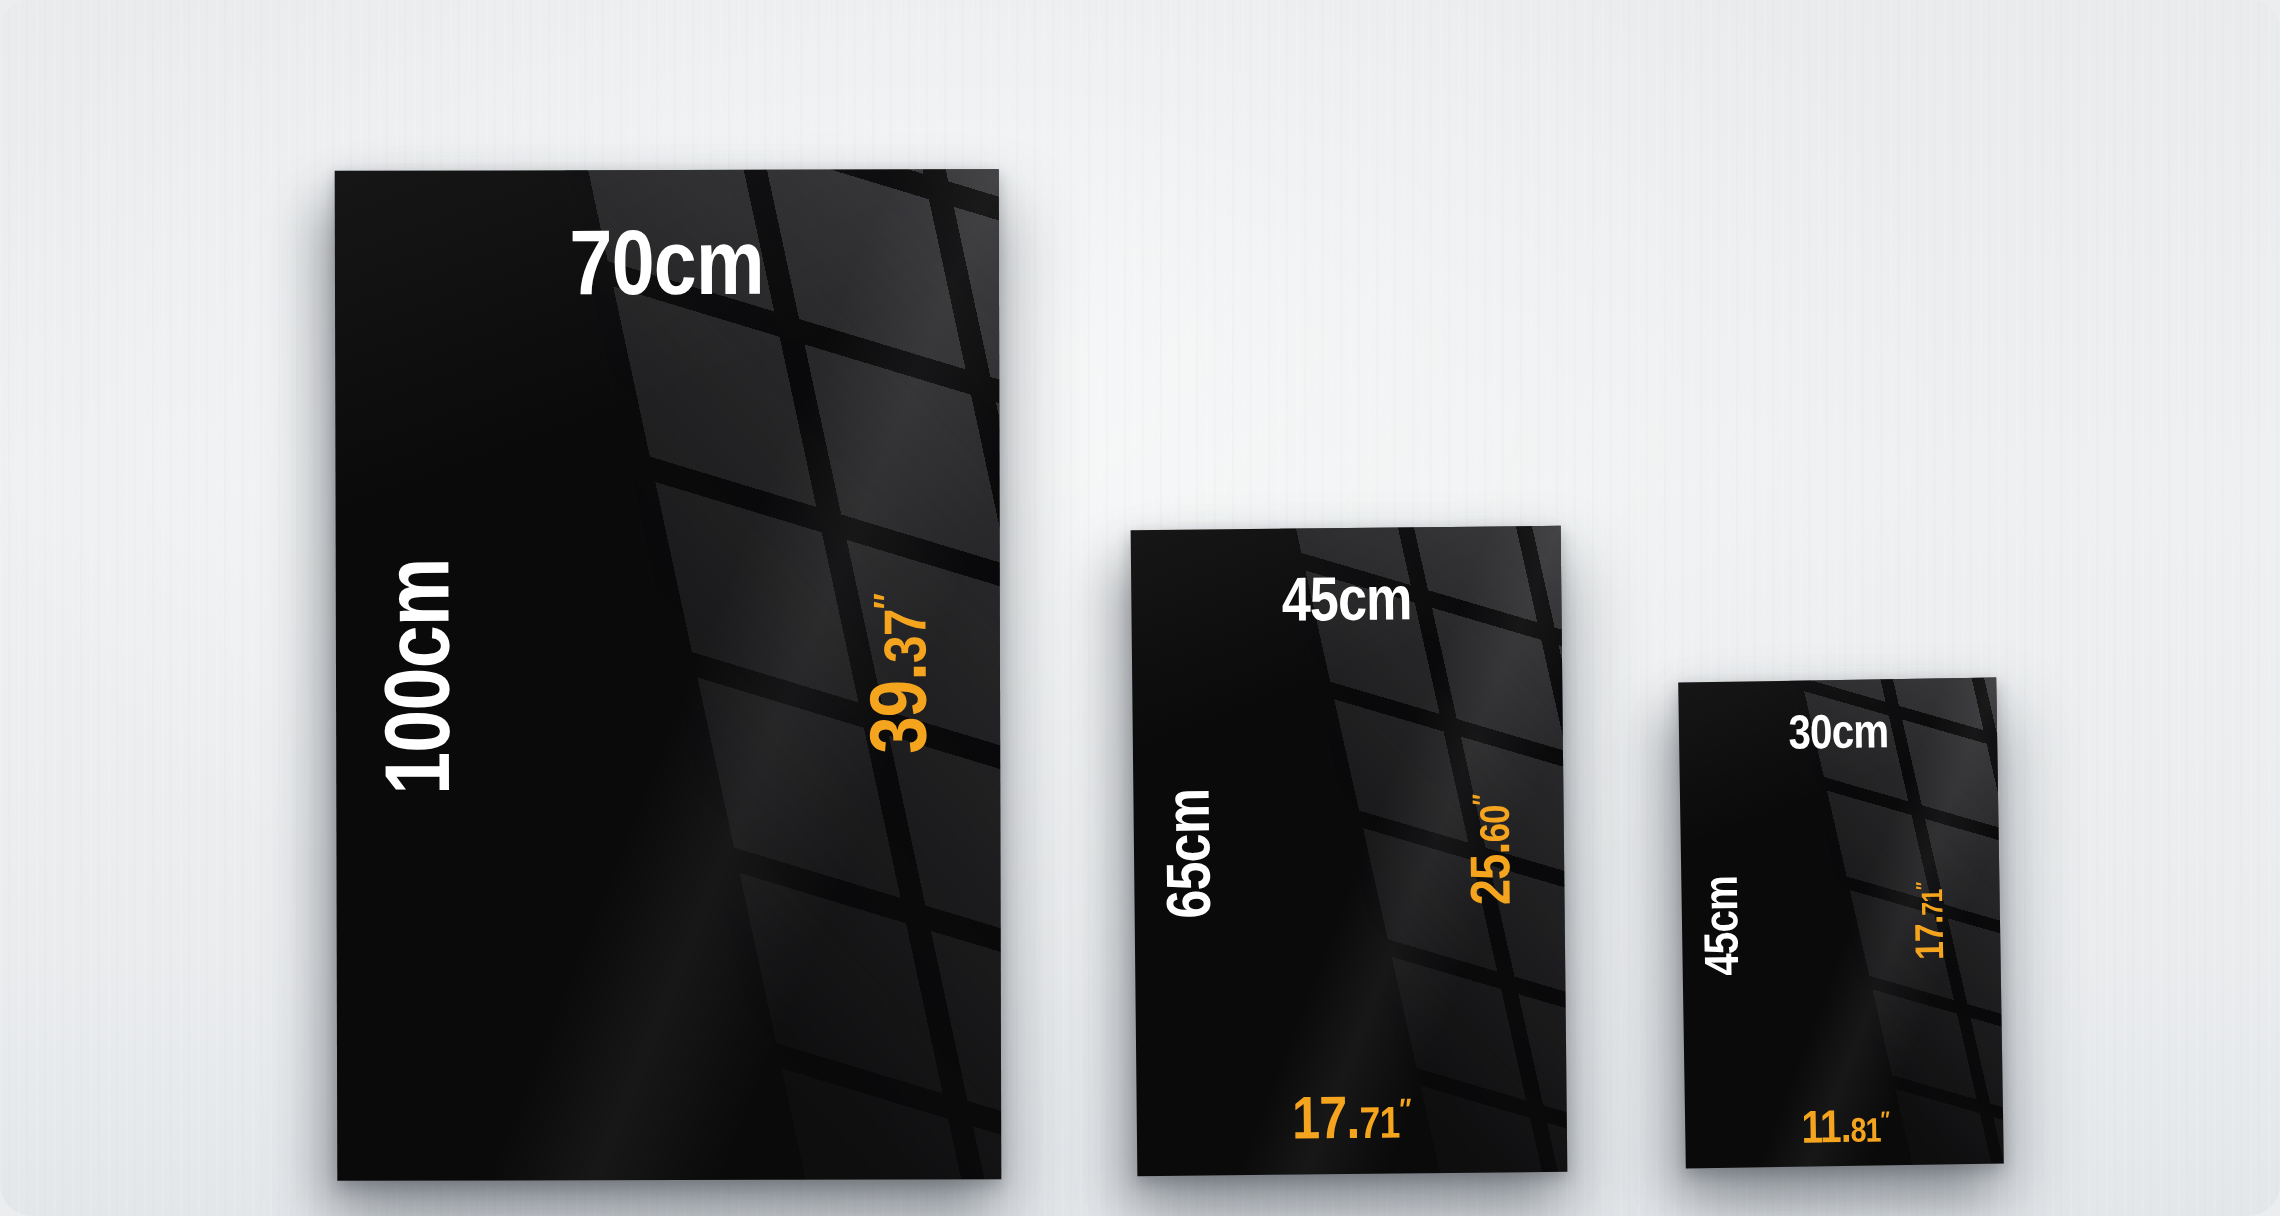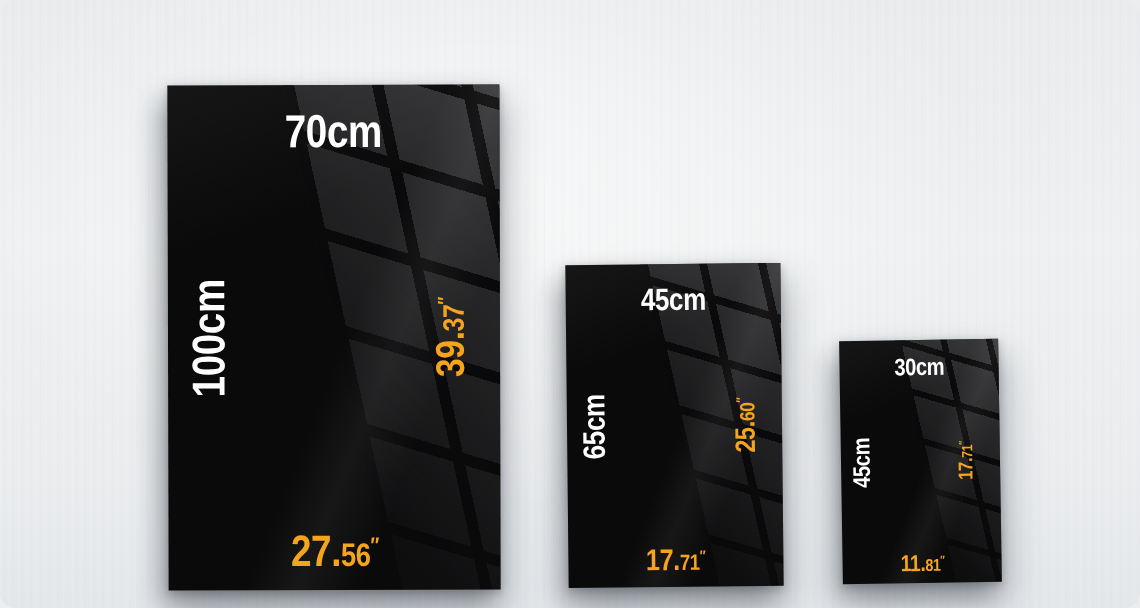--- a/index.html
+++ b/index.html
@@ -75,23 +75,20 @@
     <div class="gloss"></div>
     <div class="lbl top">
       <span class="cond">70cm</span>
     </div>
     <div class="lbl left vert">
       <span class="cond">100cm</span>
     </div>
     <div class="lbl right vert">
       <span class="cond"><span>39.</span><span class="ifrac">37</span><span class="imark">″</span></span>
     </div>
-    <div class="lbl bottom">
-      <span class="cond"><span>27.</span><span class="ifrac">56</span><span class="imark">″</span></span>
-    </div>
   </div>
 
   <div class="panel p-md">
     <div class="pattern"></div>
     <div class="gloss"></div>
     <div class="lbl top">
       <span class="cond">45cm</span>
     </div>
     <div class="lbl left vert">
       <span class="cond">65cm</span>

